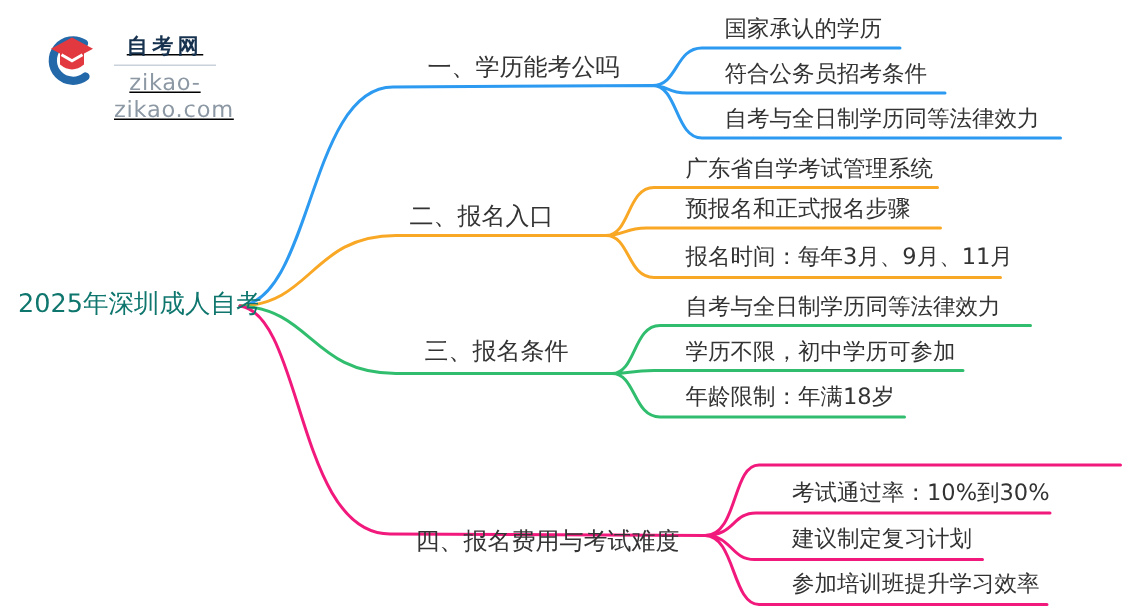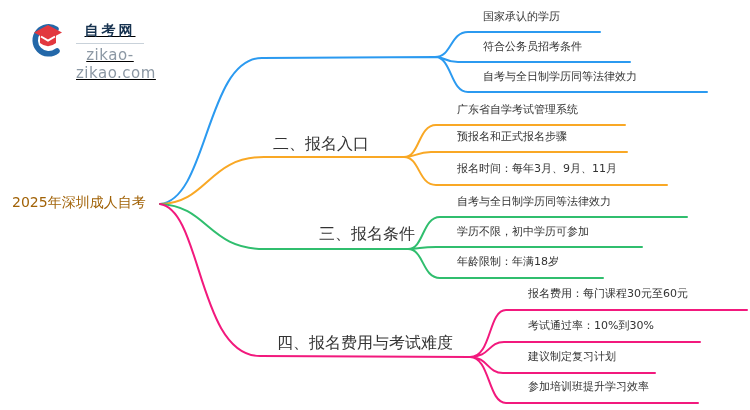--- a/index.html
+++ b/index.html
@@ -3,23 +3,23 @@
 <meta charset="utf-8">
 <style>
   html,body{margin:0;padding:0;background:#fff;}
   .stage{
     position:relative;width:750px;height:410px;background:#ffffff;overflow:hidden;
     font-family:"DejaVu Sans","Liberation Sans",sans-serif;
   }
   .lines{position:absolute;left:0;top:0;width:750px;height:410px;}
   .lines path{fill:none;stroke-width:2;stroke-linecap:round;stroke-linejoin:round;}
   .node{position:absolute;color:#333;white-space:nowrap;line-height:1.15;}
-  .central{font-size:14px;color:#a16207;}
+  .central{font-size:17px;color:#0f766e;}
   .branch-label{font-size:16px;}
-  .leaf-label{font-size:11px;}
+  .leaf-label{font-size:15px;}
   
   .logo{position:absolute;left:28px;top:20px;width:120px;height:44px;}
   .logo-icon{position:absolute;left:0;top:2px;width:38px;height:38px;}
   .logo-text{position:absolute;left:48px;top:2px;width:68px;text-align:center;text-decoration:underline;}
   .site-name{font-size:14px;font-weight:bold;color:#16324F;letter-spacing:3px;}
   .logo-divider{height:1px;background:#C9D2DA;margin:3px 0 2px 0;}
   .site-domain{font-size:15px;color:#8C98A4;letter-spacing:0.5px;}
 </style>
 </head>
 <body>
@@ -55,33 +55,33 @@
     </svg>
     <div class="logo-text">
       <div class="site-name">自考网</div>
       <div class="logo-divider"></div>
       <div class="site-domain">zikao-zikao.com</div>
     </div>
   </div>
 
   <div class="node central" style="left:12px;top:194px;">2025年深圳成人自考</div>
 
+  <div class="node branch-label" style="left:285px;top:36px;">一、学历能考公吗</div>
   <div class="node leaf-label" style="left:483px;top:11px;">国家承认的学历</div>
   <div class="node leaf-label" style="left:483px;top:41px;text-align:right;">符合公务员招考条件</div>
   <div class="node leaf-label" style="left:483px;top:71px;text-align:center;">自考与全日制学历同等法律效力</div>
 
   <div class="node branch-label" style="left:273px;top:135px;">二、报名入口</div>
   <div class="node leaf-label" style="left:457px;top:104px;">广东省自学考试管理系统</div>
   <div class="node leaf-label" style="left:457px;top:131px;">预报名和正式报名步骤</div>
   <div class="node leaf-label" style="left:457px;top:163px;">报名时间：每年3月、9月、11月</div>
 
-  <div class="node branch-label" style="left:283px;top:225px;margin-left:36px;">三、报名条件</div>
+  <div class="node branch-label" style="left:283px;top:225px;">三、报名条件</div>
   <div class="node leaf-label" style="left:457px;top:196px;">自考与全日制学历同等法律效力</div>
   <div class="node leaf-label" style="left:457px;top:226px;">学历不限，初中学历可参加</div>
   <div class="node leaf-label" style="left:457px;top:256px;">年龄限制：年满18岁</div>
 
-  <div class="node branch-label" style="left:277px;top:334px;">四、报名费用与考试难度</div>
-  <div class="node leaf-label" style="left:528px;top:288px;">报名费用：每门课程30元至60元</div>
+  <div class="node branch-label" style="left:277px;top:352px;">四、报名费用与考试难度</div>
   <div class="node leaf-label" style="left:528px;top:320px;">考试通过率：10%到30%</div>
   <div class="node leaf-label" style="left:528px;top:351px;">建议制定复习计划</div>
   <div class="node leaf-label" style="left:528px;top:381px;">参加培训班提升学习效率</div>
 
 </div>
 
 </body></html>

